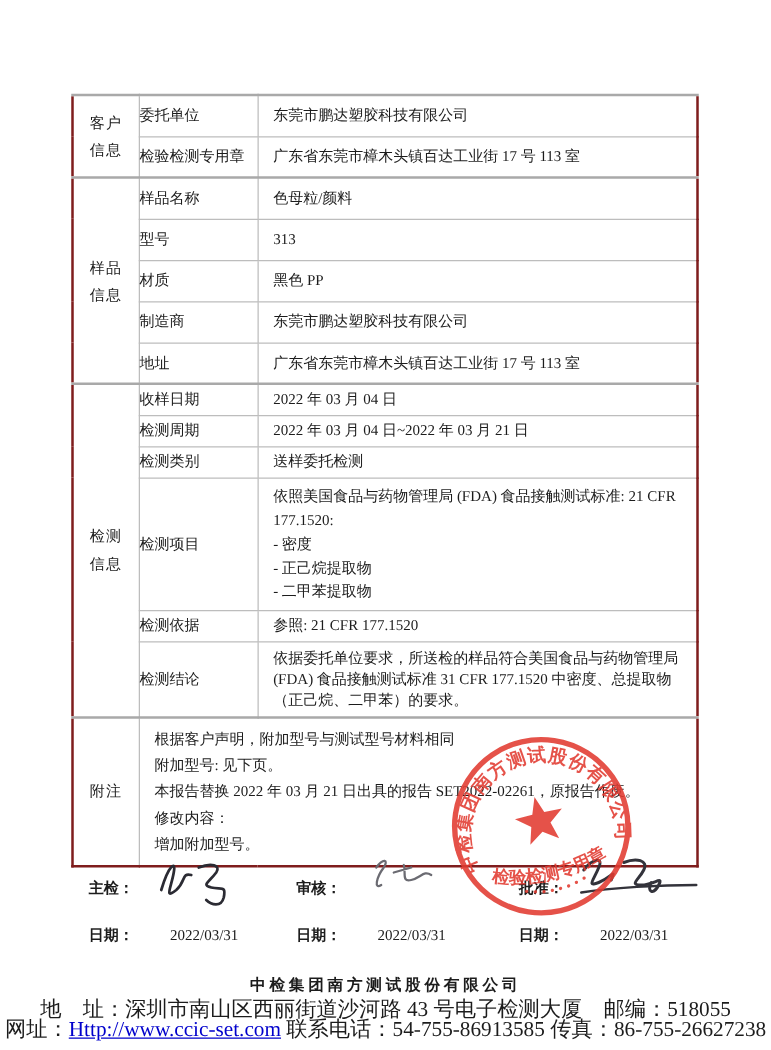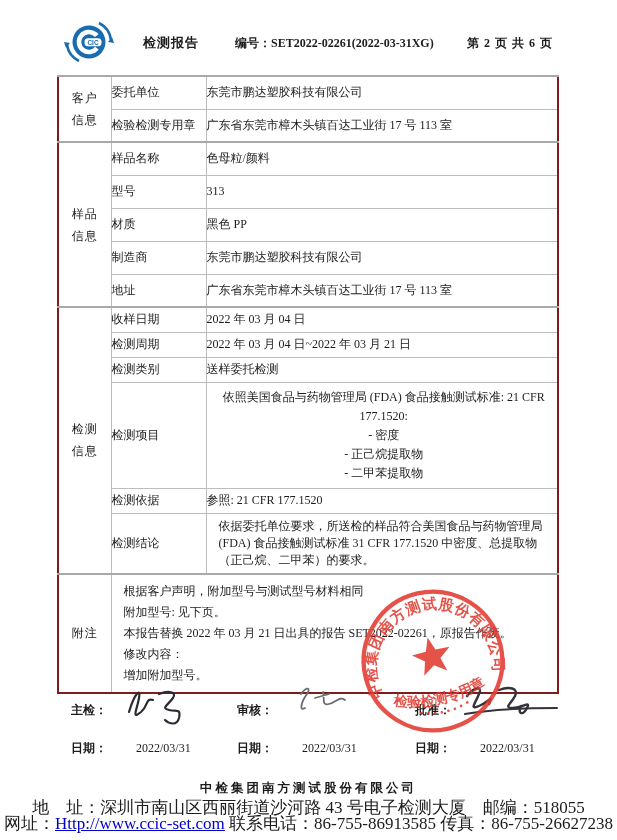--- a/index.html
+++ b/index.html
@@ -24,24 +24,24 @@
     border-collapse:collapse; font-size:12px;
   }
   table.rpt { border:2px solid #7f1d1d; }
   table.rpt td { border:1px solid #bdbdbd; vertical-align:middle; }
   table.rpt tbody { border-top:2px solid #a9a9a9; }
   td.sec {
     width:53px; text-align:center; white-space:pre-line;
     line-height:22px; letter-spacing:1px;
   }
   td.key { width:95px; }
-  td.val { padding-right:8px; }
+  td.val { padding-left:12px; padding-right:8px; }
   tr.r33 td { height:33px; }
   tr.r26 td { height:25px; }
-  td.multi { padding:5px 8px 5px 12px; line-height:19px; vertical-align:top;text-align:center; }
+  td.multi { padding:5px 8px 5px 12px; line-height:19px; vertical-align:top; }
   td.multi span { display:block; }
   td.wrap { padding:4px 8px 4px 12px; line-height:17px; }
   td.note { padding:6px 8px 6px 12px; line-height:21px; vertical-align:top; }
   td.note span { display:block; }
 
   
   .signoff { position:absolute; top:676px; left:57px; width:502px; height:92px; }
   .sig-col { position:absolute; top:0; height:92px; }
   .sig-col .role { position:absolute; top:26px; left:0; font-size:12px; font-weight:bold; }
   .sig-col .sig { position:absolute; top:2px; left:44px; }
@@ -62,35 +62,20 @@
   .footer { position:absolute; left:0; bottom:8px; width:617px; text-align:center; }
   .footer .co { font-size:12.5px; font-weight:bold; letter-spacing:3px; margin-bottom:3px; }
   .footer .line { font-size:17px; line-height:16px; }
   .footer a.url { color:#0000cc; text-decoration:underline; font-family:"Liberation Serif","DejaVu Serif",serif; }
 </style>
 </head>
 <body>
 
 <div class="page">
 
-  <div class="hdr">
-    <svg class="logo" viewBox="0 0 52 48">
-      <path d="M36 5 A 22 22 0 0 1 48 22" fill="none" stroke="#1a6cb0" stroke-width="2.6"></path>
-      <path d="M49 19 L45 24 L51 25 Z" fill="#1a6cb0"></path>
-      <path d="M16 43 A 22 22 0 0 1 4 27" fill="none" stroke="#1a6cb0" stroke-width="2.6"></path>
-      <path d="M3 30 L7 25 L1 24 Z" fill="#1a6cb0"></path>
-      <circle cx="26" cy="24" r="16.5" fill="#1a6cb0"></circle>
-      <circle cx="26" cy="24" r="10" fill="none" stroke="#ffffff" stroke-width="4.6" stroke-dasharray="49 16" transform="rotate(38 26 24)"></circle>
-      <rect x="21.5" y="20.2" width="17" height="8" rx="3.5" fill="#ffffff"></rect>
-      <text x="30" y="26.8" text-anchor="middle" font-size="6.4" font-weight="bold" fill="#1a6cb0" font-family="Liberation Sans, sans-serif">CIC</text>
-    </svg>
-    <div class="hdr-title">检测报告</div>
-    <div class="hdr-no">编号：SET2022-02261(2022-03-31XG)</div>
-    <div class="hdr-page">第 2 页 共 6 页</div>
-  </div>
 
   <table class="rpt">
 
     <tbody>
       <tr class="r33">
         <td class="sec" rowspan="2">客户
 信息</td>
         <td class="key">委托单位</td>
         <td class="val">东莞市鹏达塑胶科技有限公司</td>
       </tr>
@@ -233,18 +218,18 @@
       <circle cx="98" cy="132" r="1.4"></circle>
         <circle cx="105" cy="130" r="1.4"></circle>
     </g>
   </svg>
 
   <div class="footer">
     <div class="co">中检集团南方测试股份有限公司</div>
     <div class="line">地　址：深圳市南山区西丽街道沙河路 43 号电子检测大厦　邮编：518055</div>
     <div class="line">
       <span>网址：</span><a class="url" href="#">Http://www.ccic-set.com</a>
-      <span>联系电话：86-755-86913585</span>
+      <span>联系电话：54-755-86913585</span>
       <span>传真：86-755-26627238</span>
     </div>
   </div>
 
 </div>
 
 </body></html>

